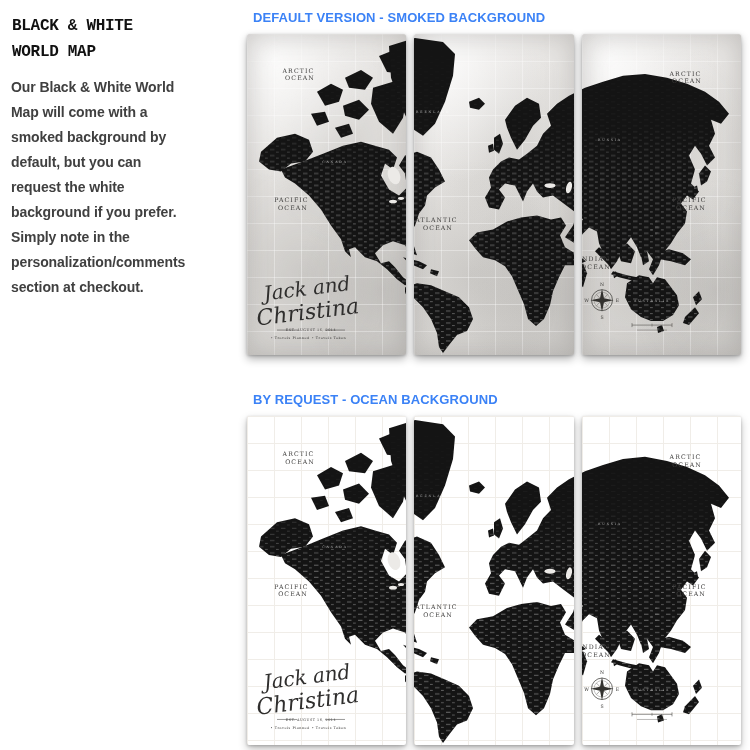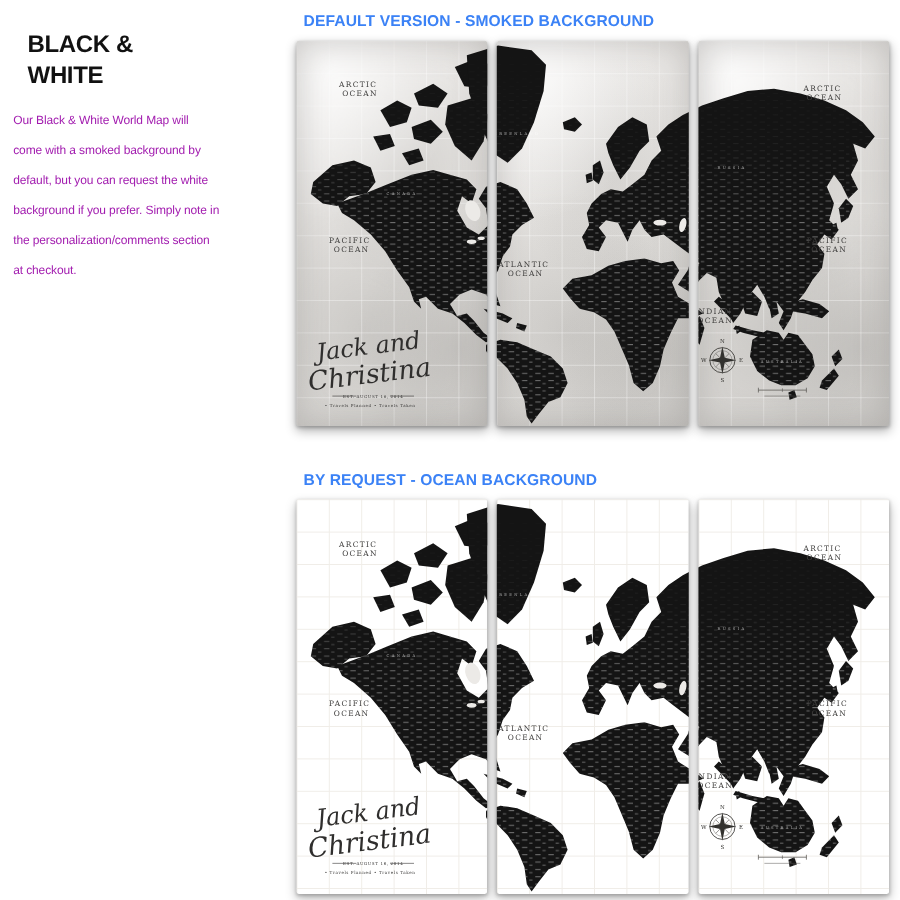--- a/index.html
+++ b/index.html
@@ -6,30 +6,31 @@
   body{
     width:750px;height:750px;position:relative;overflow:hidden;
     background:#ffffff;
     font-family:"Liberation Sans", sans-serif;
     -webkit-font-smoothing:antialiased;
   }
 
   
   .sidebar{position:absolute;left:11px;top:12px;width:172px;color:#1c1c1c;}
   .sidebar h1{
-    margin:12px;font-size:20px;line-height:26px;font-weight:700;
-    letter-spacing:-0.3px;color:#111;
+    margin:1px;font-size:16px;line-height:26px;font-weight:700;
+    letter-spacing:-0.3px;color:#111;font-family:Liberation Mono, monospace;
   }
   .sidebar h2{
     margin:6px 0 0 0;font-size:18.5px;line-height:24px;font-weight:400;
     letter-spacing:-0.2px;color:#222;
   }
   .sidebar p{
-    margin:10px 0 0 0;font-size:10px;line-height:25px;color:#a21caf;
+    margin:10px 0 0 0;font-size:14px;line-height:25px;color:#404040;
     letter-spacing:-0.1px;
+    font-weight:bold;
   }
 
   
   .section-header{
     position:absolute;left:253px;margin:0;
     font-size:13px;font-weight:700;color:#3b82f6;letter-spacing:0.1px;
   }
   #header-smoked{top:10px;}
   #header-white{top:392px;}
 
@@ -87,21 +88,21 @@
     fill:#3a3938;text-anchor:middle;
   }
   .compass-letter{
     font-family:"DejaVu Serif", serif;font-size:4.6px;fill:#33322f;text-anchor:middle;
   }
 </style>
 </head>
 <body>
 
 <aside class="sidebar">
-  <h1><span>BLACK &amp; WHITE</span><br></h1>
+  <h1><span>BLACK &amp; WHITE</span><br><span>WORLD MAP</span></h1>
   <p>Our Black &amp; White World Map will come with a smoked background by default, but you can request the white background if you prefer. Simply note in the personalization/comments section at checkout.</p>
 </aside>
 
 <h3 class="section-header" id="header-smoked">DEFAULT VERSION - SMOKED BACKGROUND</h3>
 <h3 class="section-header" id="header-white">BY REQUEST - OCEAN BACKGROUND</h3>
 
 <div class="map-unit smoked" id="map-smoked">
   <div class="map-panel">
       <svg viewBox="0 0 494 322" preserveAspectRatio="none" class="map-svg" style="left: 0px;">
   <defs>

